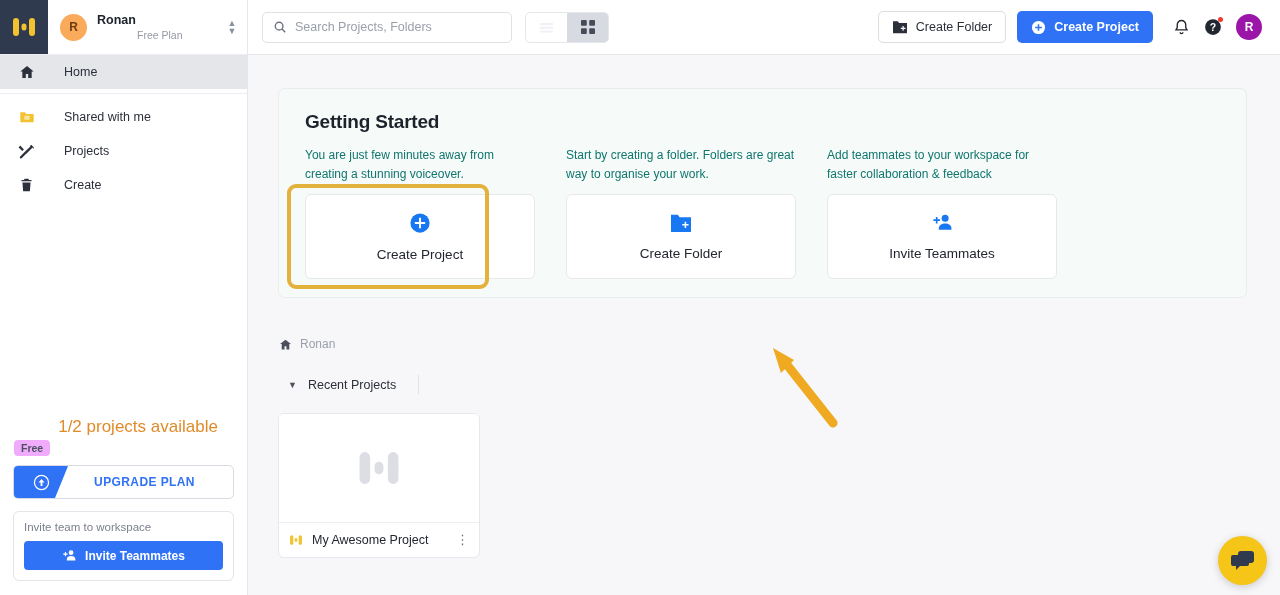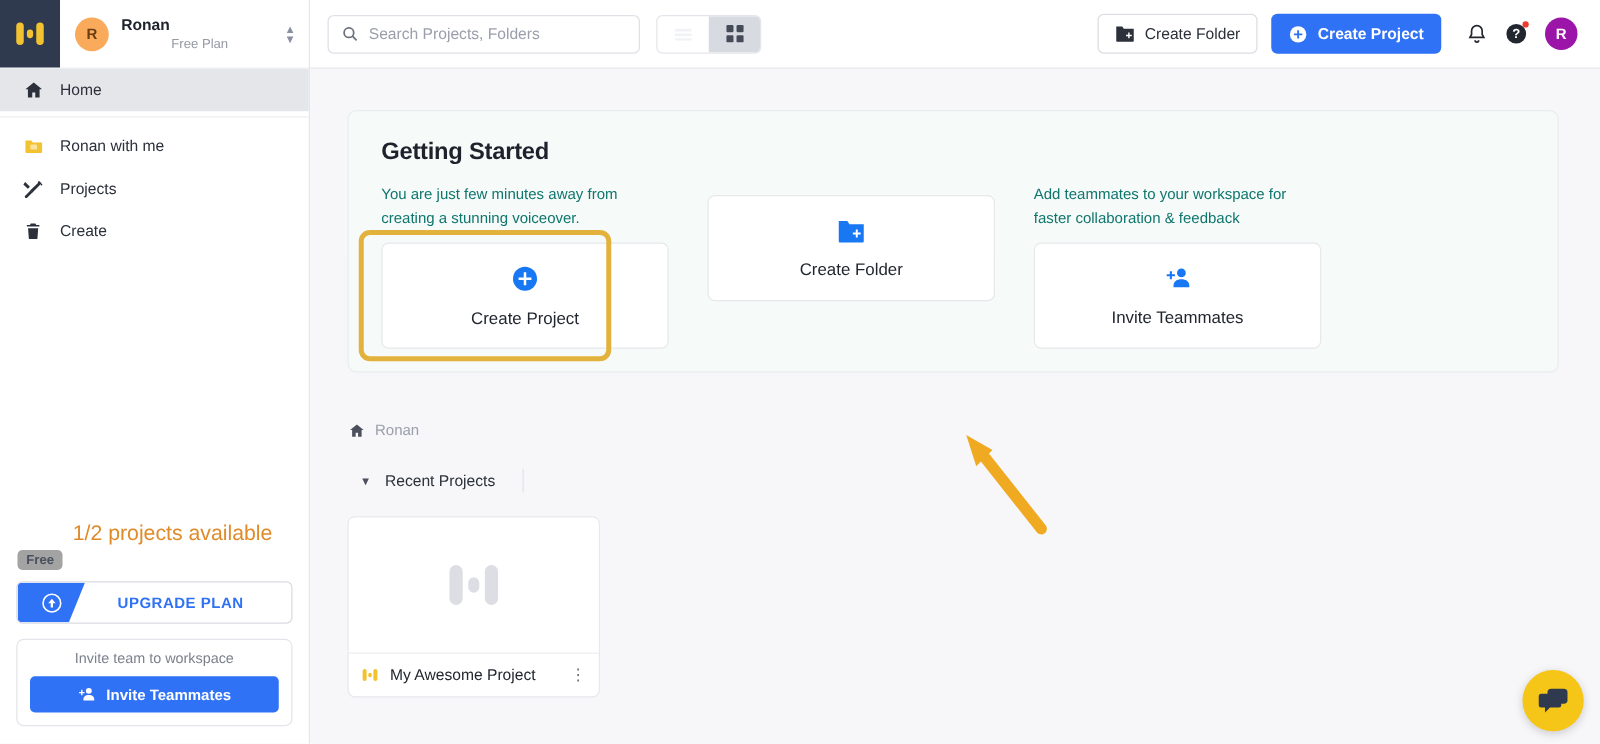--- a/index.html
+++ b/index.html
@@ -32,34 +32,34 @@
     background: #f9ab5b; color: #6b3d10; font-size: 12px; font-weight: 700;
     display: flex; align-items: center; justify-content: center; flex: 0 0 27px;
   }
   .ws-text { flex: 1; line-height: 1.15; min-width: 0; }
   .ws-name { font-size: 12.5px; font-weight: 700; color: #20242e; }
   .ws-plan { font-size: 10.5px; color: #9499a5; margin-top: 1px; padding-left: 40px; }
   .ws-chev { color: #8b90a0; font-size: 9px; line-height: 8px; text-align: center; width: 10px; }
 
   .nav-top { padding-top: 0; }
   .nav-item {
-    display: flex; align-items: center; gap: 13px;
+    display: flex; align-items: center; gap: 29px;
     height: 34px; padding: 0 0 0 18px; cursor: pointer;
     font-size: 12.5px; color: #2b303b;
   }
   .nav-item.active { background: #e4e6ea; }
   .nav-sep { height: 1px; background: #edeef1; margin: 4px 0 6px 0; }
   .nav-icon { width: 17px; height: 17px; display: flex; align-items: center; justify-content: center; flex: 0 0 17px; }
 
   .sidebar-spacer { flex: 1; }
 
   .plan-box { padding: 0 13px 14px 13px; }
   .plan-row { display: flex; align-items: center; gap: 8px; margin-bottom: 9px; padding-left: 1px; }
   .plan-badge {
-    background: #a3a3a3; color: #4a505e; font-size: 10.5px; font-weight: 600;
+    background: #f0abfc; color: #4a505e; font-size: 10.5px; font-weight: 600;
     border-radius: 4px; padding: 2px 7px; margin-top: 43px;
   }
   .plan-quota { font-size: 17px; color: #e08b2a; }
   .upgrade-btn {
     height: 34px; border: 1px solid #d9dbe2; border-radius: 5px;
     background: #fff; display: flex; align-items: center; cursor: pointer;
     overflow: hidden; position: relative;
   }
   .upgrade-wedge {
     width: 54px; height: 100%; background: #2f72f6;
@@ -68,21 +68,21 @@
     flex: 0 0 54px;
   }
   .upgrade-label {
     flex: 1; text-align: center; font-size: 12px; font-weight: 700;
     color: #2f72f6; letter-spacing: .4px; padding-right: 12px;
   }
   .invite-box {
     border: 1px solid #e3e5ea; border-radius: 6px; background: #fff;
     padding: 9px 10px 10px 10px;
   }
-  .invite-label { font-size: 11.5px; color: #7b808d; margin-bottom: 8px; text-align: center; }
+  .invite-label { font-size: 11.5px; color: #7b808d; margin-bottom: 8px; }
   .invite-btn {
     height: 29px; background: #2f72f6; border-radius: 4px; color: #fff;
     font-size: 12px; font-weight: 700; display: flex; align-items: center;
     justify-content: center; gap: 8px; cursor: pointer;
   }
 
   
   .content { flex: 1; display: flex; flex-direction: column; min-width: 0; position: relative; }
   .topbar {
     height: 55px; background: #fff; border-bottom: 1px solid #e6e7eb;
@@ -222,21 +222,21 @@
 
       <div class="nav-sep"></div>
 
       <div class="nav-item">
         <span class="nav-icon">
           <svg width="16" height="16" viewBox="0 0 24 24">
             <path d="M2 5h7l2 2.6h11V19a1 1 0 0 1-1 1H3a1 1 0 0 1-1-1z" fill="#f2c230"></path>
             <rect x="8" y="10" width="8" height="6" rx="1" fill="#fff" opacity=".55"></rect>
           </svg>
         </span>
-        <span>Ronan with me</span>
+        <span>Shared with me</span>
       </div>
 
       <div class="nav-item">
         <span class="nav-icon">
           <svg width="17" height="17" viewBox="0 0 24 24" fill="#2b303b">
             <path d="M3 3.6 8.4 9 6 11.4 1 6.4z"></path>
             <path d="M20.6 3.2 10 13.8l-2.4-2.4L18.2 1z" transform="translate(1,2)"></path>
             <path d="M2.8 19.4 9 13.2l2.2 2.2-6.2 6.2a1.6 1.6 0 0 1-2.2-2.2z"></path>
             <circle cx="18.5" cy="4" r="1.2"></circle>
               <circle cx="21.4" cy="6.6" r="1"></circle>
@@ -364,20 +364,21 @@
             <div class="gs-card">
               <svg width="22" height="22" viewBox="0 0 24 24">
                 <circle cx="12" cy="12" r="10.5" fill="#1877f2"></circle>
                 <path d="M10.9 6.4h2.2v4.5h4.5v2.2h-4.5v4.5h-2.2v-4.5H6.4v-2.2h4.5z" fill="#fff"></path>
               </svg>
               <div class="gs-card-label">Create Project</div>
             </div>
           </div>
 
           <div class="gs-col">
+            <div class="gs-desc">Start by creating a folder. Folders are great way to organise your work.</div>
             <div class="gs-card">
               <svg width="22" height="20" viewBox="0 0 24 22">
                 <path d="M1 2h7.5l2 2.8H23V20a1 1 0 0 1-1 1H2a1 1 0 0 1-1-1z" fill="#1877f2"></path>
                 <path d="M16 9.5h1.7v2.6h2.6v1.7h-2.6v2.6H16v-2.6h-2.6v-1.7H16z" fill="#fff"></path>
               </svg>
               <div class="gs-card-label">Create Folder</div>
             </div>
           </div>
 
           <div class="gs-col">

